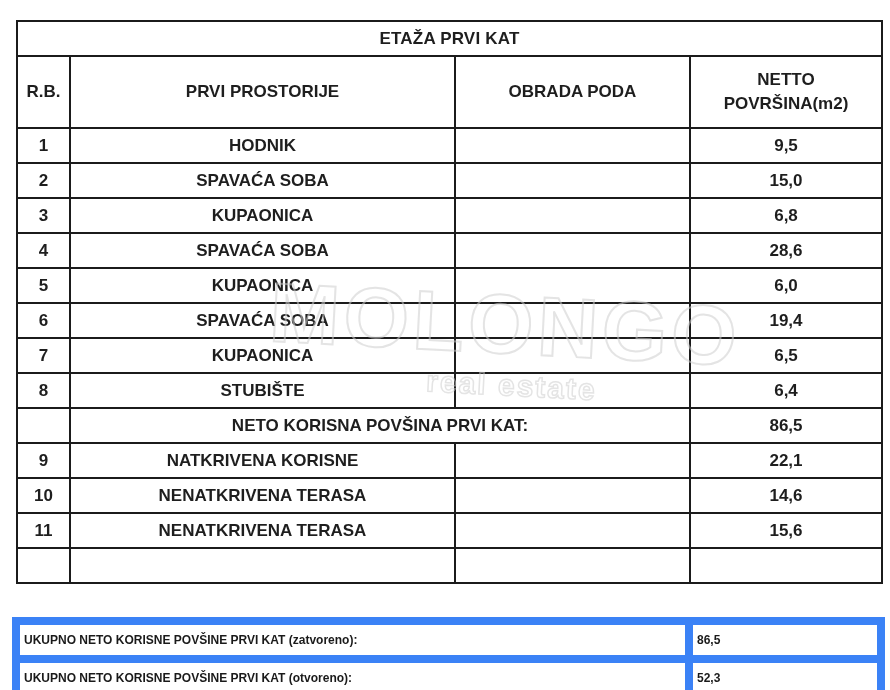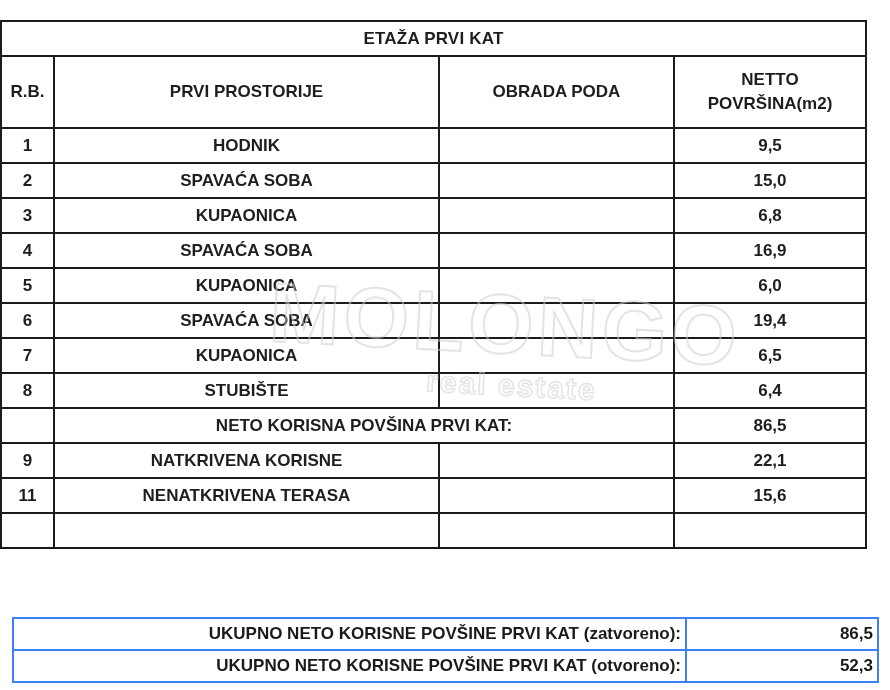--- a/index.html
+++ b/index.html
@@ -5,44 +5,44 @@
   html,body{margin:0;padding:0;}
   body{
     width:890px;height:690px;background:#ffffff;overflow:hidden;
     font-family:"Liberation Sans", sans-serif;
     -webkit-font-smoothing:antialiased;
   }
   .page{position:relative;width:890px;height:690px;background:#fff;}
 
   
   table.main{
-    position:absolute;left:0;top:20px;width:865px;
+    position:absolute;left:16px;top:20px;width:865px;
     border-collapse:collapse;table-layout:fixed;
   }
   table.main td{
     border:2px solid #1b1b1b;
     font-weight:bold;color:#1e1e1e;font-size:17px;
     text-align:center;vertical-align:middle;
     padding:0 4px;height:33px;overflow:hidden;white-space:nowrap;
   }
   td.title-cell{height:31px;font-size:18px;letter-spacing:.2px;}
   tr.header-row td{height:70px;line-height:1.35;white-space:normal;}
   td.netto-head div{line-height:1.4;}
   td.label-right{text-align:right;padding-right:7px;border-radius:12px;}
   tr.empty-row td{height:33px;}
 
   
   table.totals{
     position:absolute;left:12px;top:617px;width:865px;
     border-collapse:collapse;table-layout:fixed;
   }
   table.totals td{
-    border:2px solid #3b82f6;
-    font-weight:bold;color:#1a1a1a;font-size:17px;
-    text-align:right;vertical-align:middle;
+    border:8px solid #3b82f6;
+    font-weight:bold;color:#1a1a1a;font-size:12px;
+    text-align:left;vertical-align:middle;
     padding:0 4px;height:30px;white-space:nowrap;overflow:hidden;
   }
 
   
   .watermark{
     position:absolute;left:272px;top:270px;width:400px;
     pointer-events:none;user-select:none;
     transform:rotate(3deg);transform-origin:left top;
     text-align:left;z-index:5;
   }
@@ -103,21 +103,21 @@
       <tr>
         <td>3</td>
         <td>KUPAONICA</td>
         <td></td>
         <td>6,8</td>
       </tr>
       <tr>
         <td>4</td>
         <td>SPAVAĆA SOBA</td>
         <td></td>
-        <td>16,9</td>
+        <td>28,6</td>
       </tr>
       <tr>
         <td>5</td>
         <td>KUPAONICA</td>
         <td></td>
         <td>6,0</td>
       </tr>
       <tr>
         <td>6</td>
         <td>SPAVAĆA SOBA</td>
@@ -143,20 +143,26 @@
         <td>86,5</td>
       </tr>
 
       <tr>
         <td>9</td>
         <td>NATKRIVENA KORISNE</td>
         <td></td>
         <td>22,1</td>
       </tr>
       <tr>
+        <td>10</td>
+        <td>NENATKRIVENA TERASA</td>
+        <td></td>
+        <td>14,6</td>
+      </tr>
+      <tr>
         <td>11</td>
         <td>NENATKRIVENA TERASA</td>
         <td></td>
         <td>15,6</td>
       </tr>
 
 
       <tr class="empty-row">
         <td></td>
         <td></td>

